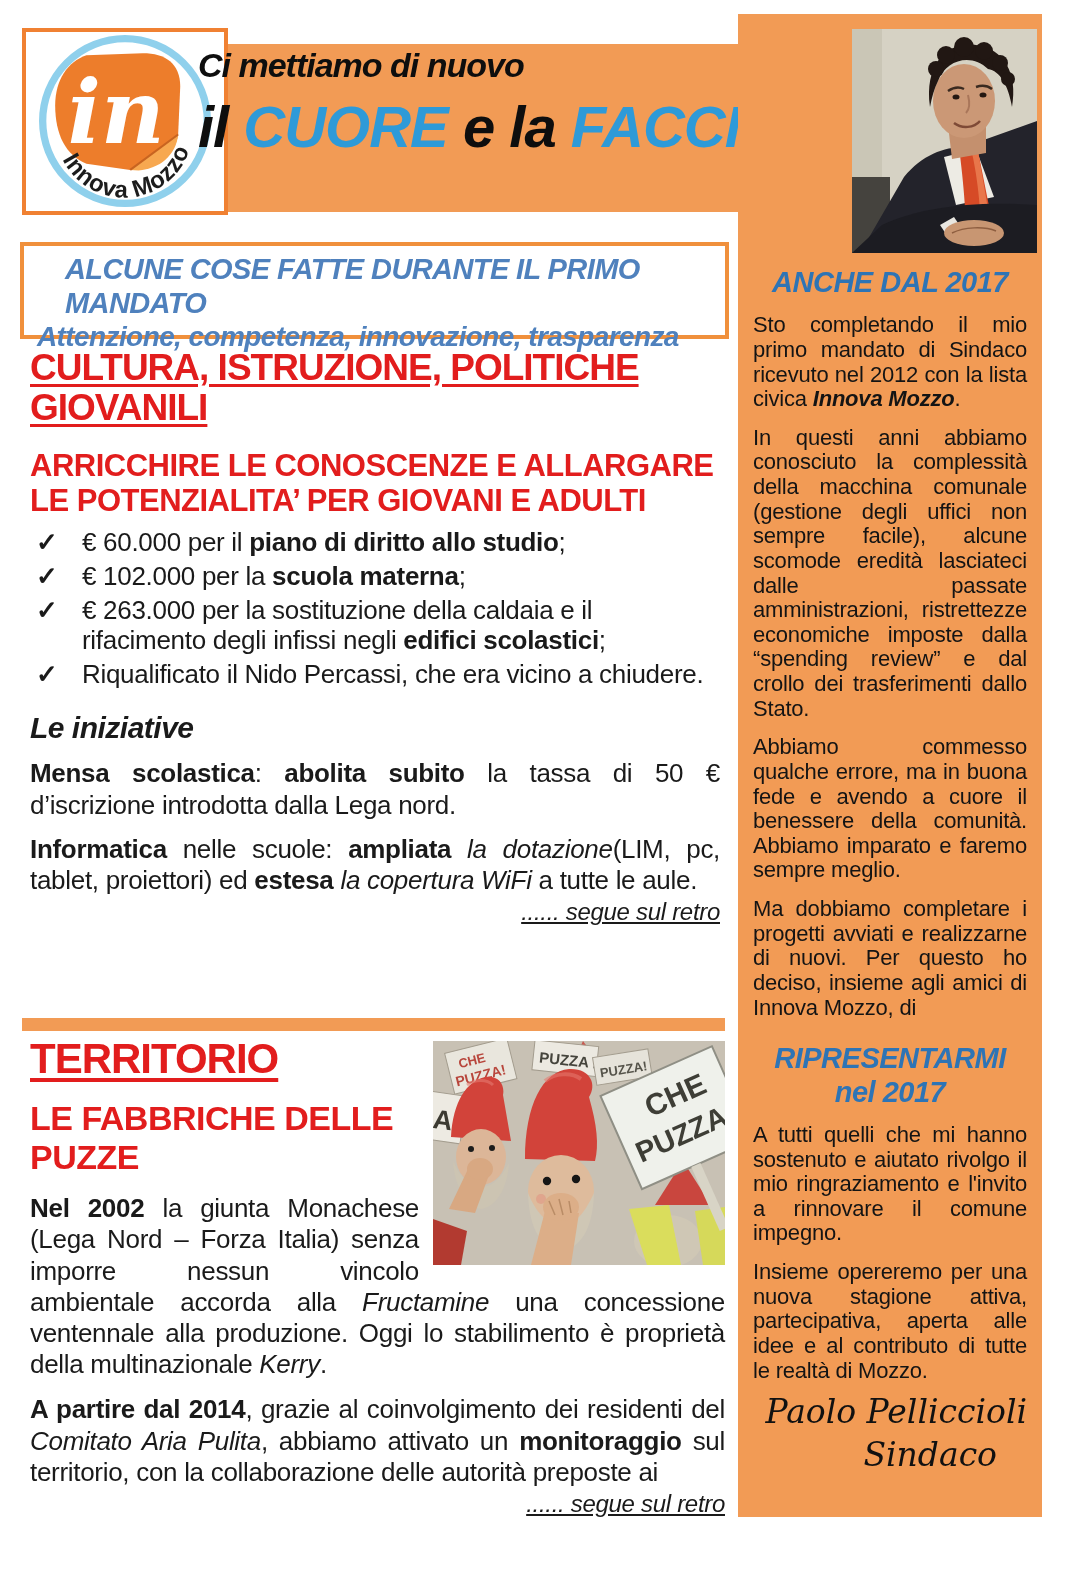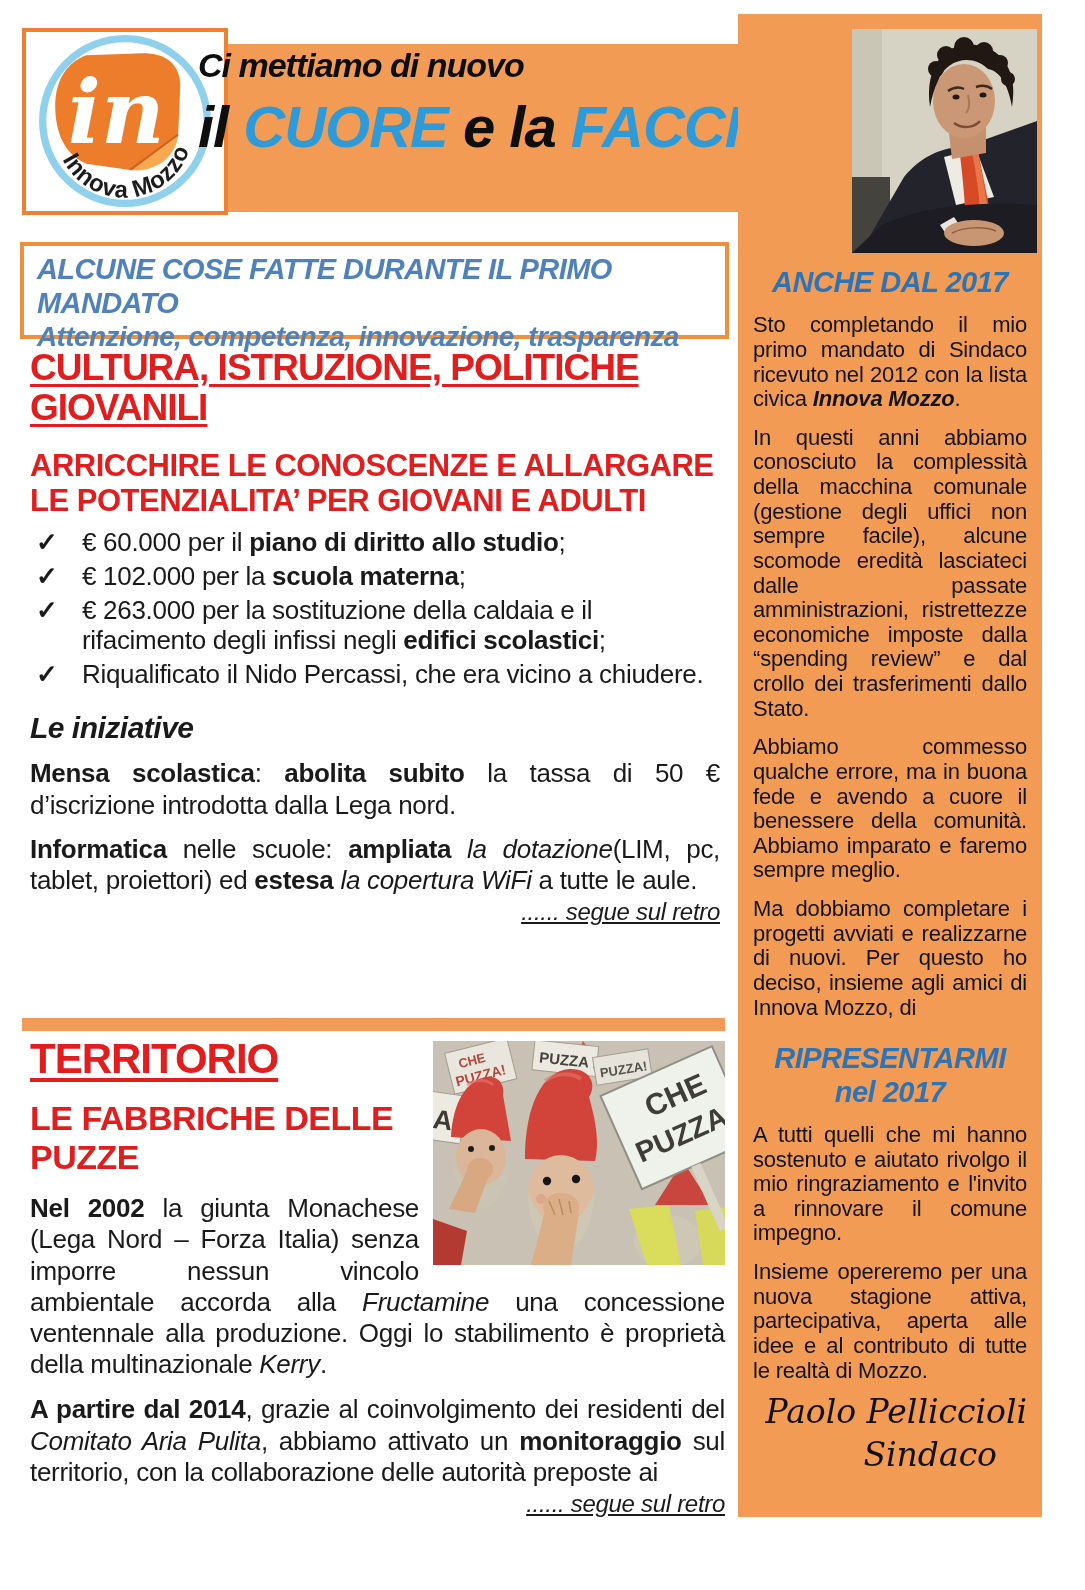--- a/index.html
+++ b/index.html
@@ -27,21 +27,21 @@
   .run-blue{color:var(--title-blue);}
   .photo{position:absolute;left:852px;top:29px;width:185px;height:224px;}
   .photo svg{display:block;width:100%;height:100%;}
 
   
   .banner-box{
     position:absolute;left:20px;top:242px;width:688px;height:82px;background:#fff;
     border:4px solid var(--orange-border);color:var(--box-blue);
     font-weight:bold;font-style:italic;padding:7px 0 0 13px;letter-spacing:-0.6px;line-height:1.17;
   }
-  .banner-box .b1{font-size:29px;}
+  .banner-box .b1{font-size:29px;margin-left:28px;}
   .banner-box .b2{font-size:28px;}
 
   
   .left{position:absolute;left:30px;top:348px;width:690px;}
   h1.red{font-size:37px;line-height:1.08;color:var(--red);font-weight:bold;margin:0;letter-spacing:-1px;text-decoration:underline;text-underline-offset:4px;}
   h2.red{font-size:31px;line-height:1.13;color:var(--red);font-weight:bold;margin:20px 0 0;letter-spacing:-0.5px;}
   h3.section{font-size:30px;font-weight:bold;font-style:italic;margin:22px 0 0;letter-spacing:-0.5px;}
   ul.check{list-style:none;margin:10px 0 0;padding:0;font-size:26px;line-height:1.15;letter-spacing:-0.3px;}
   ul.check li{position:relative;padding-left:52px;margin-top:4px;}
   ul.check li .mark{position:absolute;left:6px;top:0;font-weight:bold;}

